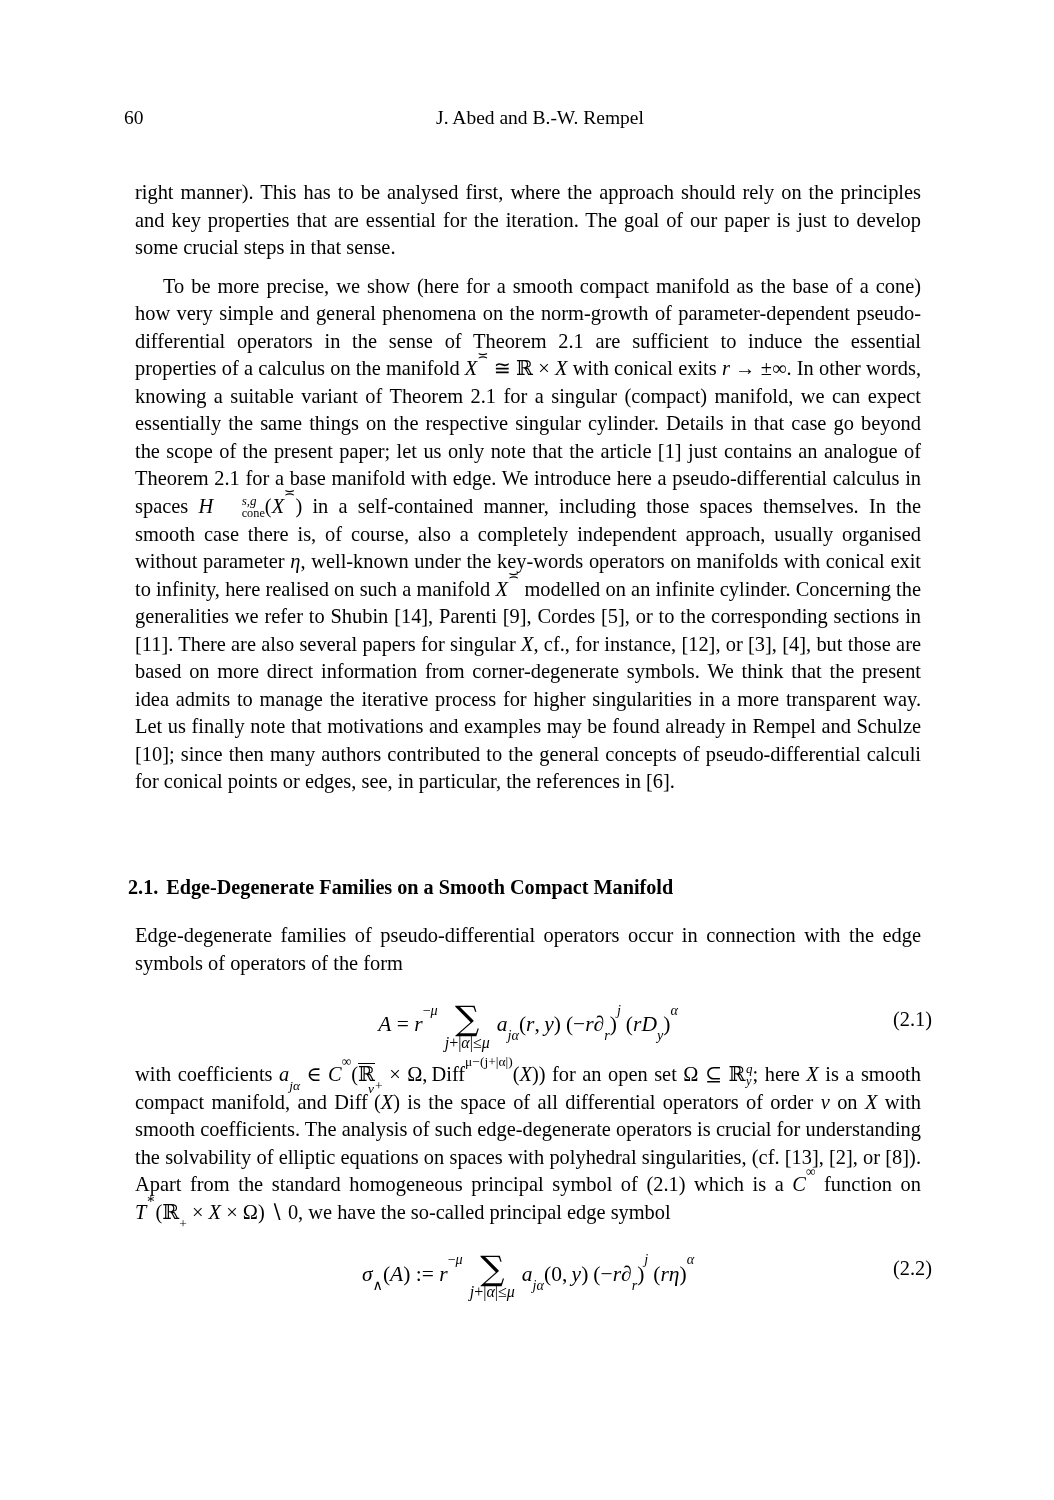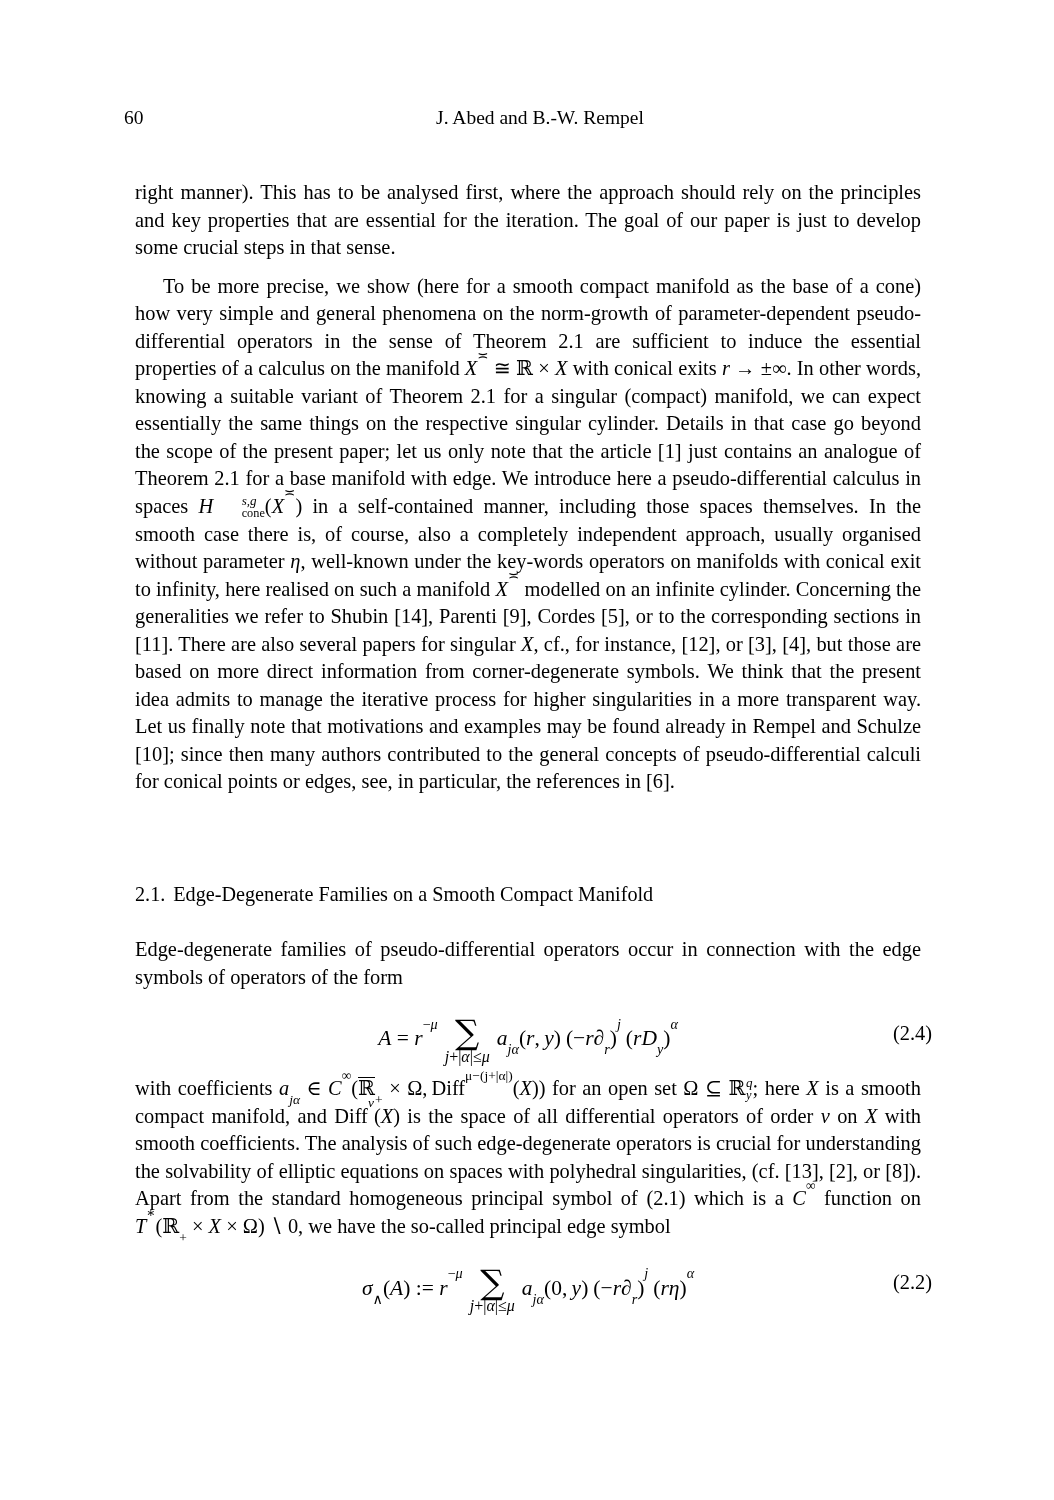--- a/index.html
+++ b/index.html
@@ -64,23 +64,23 @@
   h2.sec {
     margin: 0;
     font-size: 23.5px;
     font-weight: bold;
     line-height: 30px;
     letter-spacing: .1px;
   }
   h2.sec .num { margin-right: 10px; }
 
   h3.subsec {
-    margin: 11px;
+    margin: 4px;
     font-size: 20.2px;
-    font-weight: normal;
+    font-weight: bold;
     line-height: 28px;
   }
   h3.subsec .num { margin-right: 8px; }
 
   .gap-before-sec { height: 48px; }
   .gap-after-sec  { height: 14px; }
   .gap-after-subsec { height: 6px; }
 
   
   .math, .mi, .mn, .mo {
@@ -196,21 +196,21 @@
     <div class="gap-after-sec"></div>
     <h3 class="subsec"><span class="num">2.1.</span><span>Edge-Degenerate Families on a Smooth Compact Manifold</span></h3>
     <div class="gap-after-subsec"></div>
 
     <p class="tx">Edge-degenerate families of pseudo-differential operators occur in connection with the edge symbols of operators of the form</p>
 
     <div class="eqwrap">
       <div class="eqrow">
         <span class="eqbody math"><span class="mi">A</span> <span class="mo">=</span> <span class="mi">r</span><sup class="sp"><span class="mo">−</span>μ</sup><span class="bigsum"><span class="glyph">∑</span><span class="lim">j<span class="op">+|</span>α<span class="op">|≤</span>μ</span></span><span class="mi">a</span><sub class="sb">jα</sub><span class="mo">(</span><span class="mi">r</span><span class="mo">, </span><span class="mi">y</span><span class="mo">)</span><span class="sp2"></span><span class="mo">(</span><span class="mo">−</span><span class="mi">r∂</span><sub class="sb">r</sub><span class="mo">)</span><sup class="sp">j</sup><span class="sp2"></span><span class="mo">(</span><span class="mi">rD</span><sub class="sb">y</sub><span class="mo">)</span><sup class="sp">α</sup></span>
       </div>
-      <span class="eqtag">(2.4)</span>
+      <span class="eqtag">(2.1)</span>
     </div>
 
     <p class="tx"><span>with coefficients </span><span class="math"><span class="mi">a</span><sub class="sb">jα</sub> <span class="mo">∈</span> <span class="mi">C</span><sup class="sp up">∞</sup><span class="mo">(</span><span class="ovl blackboard mup">ℝ</span><sub class="sb up">+</sub> <span class="mo">×</span> <span class="mup">Ω</span><span class="mo">, </span><span class="mup">Diff</span><sup class="sp up">μ−(j+|α|)</sup><span class="mo">(</span><span class="mi">X</span><span class="mo">)</span><span class="mo">)</span></span><span> for an open set </span><span class="math"><span class="mup">Ω</span> <span class="mo">⊆</span> <span class="blackboard mup">ℝ</span><span class="updown"><span class="hi">q</span><span class="lo"><em>y</em></span></span></span><span>; here </span><span class="math mi">X</span><span> is a smooth compact manifold, and </span><span class="math"><span class="mup">Diff</span><sup class="sp">ν</sup><span class="mo">(</span><span class="mi">X</span><span class="mo">)</span></span><span> is the space of all differential operators of order </span><span class="math mi">ν</span><span> on </span><span class="math mi">X</span><span> with smooth coefficients. The analysis of such edge-degenerate operators is crucial for understanding the solvability of elliptic equations on spaces with polyhedral singularities, (cf. [13], [2], or [8]). Apart from the standard homogeneous principal symbol of (2.1) which is a </span><span class="math"><span class="mi">C</span><sup class="sp up">∞</sup></span><span> function on </span><span class="math"><span class="mi">T</span><sup class="sp up">∗</sup><span class="mo">(</span><span class="blackboard mup">ℝ</span><sub class="sb up">+</sub> <span class="mo">×</span> <span class="mi">X</span> <span class="mo">×</span> <span class="mup">Ω</span><span class="mo">)</span> <span class="mo">∖</span> <span class="mup">0</span></span><span>, we have the so-called principal edge symbol</span></p>
 
     <div class="eqwrap">
       <div class="eqrow">
         <span class="eqbody math"><span class="mi">σ</span><sub class="sb up">∧</sub><span class="mo">(</span><span class="mi">A</span><span class="mo">)</span> <span class="mo">:=</span> <span class="mi">r</span><sup class="sp"><span class="mo">−</span>μ</sup><span class="bigsum"><span class="glyph">∑</span><span class="lim">j<span class="op">+|</span>α<span class="op">|≤</span>μ</span></span><span class="mi">a</span><sub class="sb">jα</sub><span class="mo">(</span><span class="mup">0</span><span class="mo">, </span><span class="mi">y</span><span class="mo">)</span><span class="sp2"></span><span class="mo">(</span><span class="mo">−</span><span class="mi">r∂</span><sub class="sb">r</sub><span class="mo">)</span><sup class="sp">j</sup><span class="sp2"></span><span class="mo">(</span><span class="mi">rη</span><span class="mo">)</span><sup class="sp">α</sup></span>
       </div>
       <span class="eqtag">(2.2)</span>
     </div>

